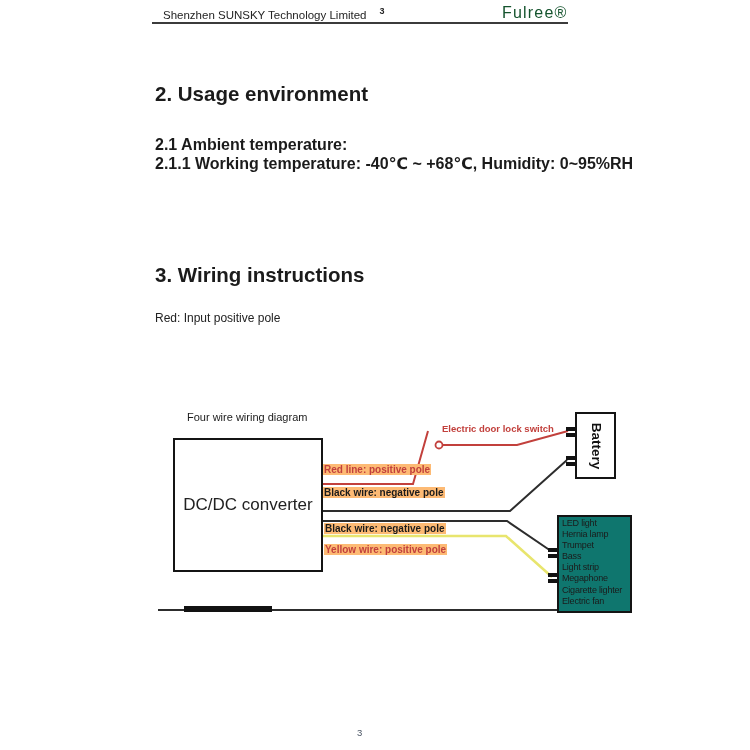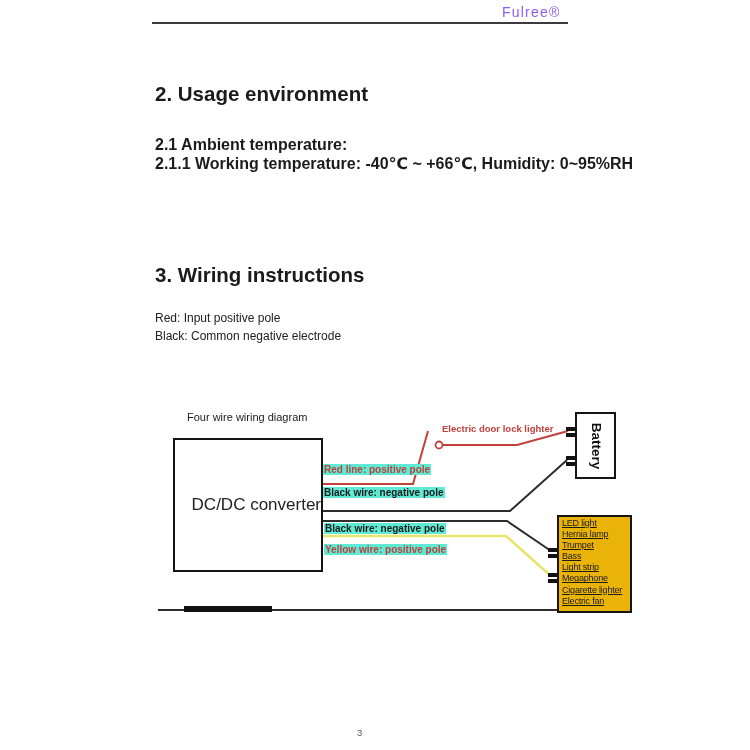--- a/index.html
+++ b/index.html
@@ -3,68 +3,70 @@
 <meta charset="utf-8">
 <style>
   html,body{margin:0;padding:0;background:#ffffff;}
   .page{
     position:relative;width:750px;height:750px;background:#ffffff;overflow:hidden;
     font-family:"Liberation Sans","DejaVu Sans",sans-serif;color:#1c1c1c;
   }
   
   .hdr-left{position:absolute;left:163px;top:6px;font-size:11.5px;color:#242424;white-space:nowrap;}
   .hdr-sup{font-size:9px;font-weight:bold;vertical-align:super;margin-left:13px;}
-  .hdr-brand{position:absolute;left:502px;top:4px;font-size:14px;letter-spacing:1.2px;color:#8b5cf6;white-space:nowrap;}
+  .hdr-brand{position:absolute;left:502px;top:4px;font-size:16px;letter-spacing:1.2px;color:#14532d;white-space:nowrap;}
   .hdr-rule{position:absolute;left:152px;top:22px;width:416px;height:2px;background:#3b3b3b;}
   
   .sec-title{position:absolute;left:155px;font-size:20.5px;font-weight:bold;color:#1b1b1b;white-space:nowrap;}
   .t-usage{top:82px;}
   .t-wiring{top:263px;}
   .body-bold{position:absolute;left:155px;top:135px;font-size:16px;font-weight:bold;line-height:19.2px;white-space:nowrap;color:#1b1b1b;}
   .body-reg{position:absolute;left:155px;top:309px;font-size:12px;line-height:18px;white-space:nowrap;color:#222;}
   
   .diagram{position:absolute;left:0;top:0;width:606px;height:750px;padding-left:33px;}
   .dg-caption{position:absolute;left:187px;top:411px;font-size:11px;color:#1b1b1b;white-space:nowrap;}
   .converter{position:absolute;left:173px;top:438px;width:146px;height:130px;border:2.5px solid #141414;
-    display:flex;align-items:center;justify-content:flex-end;background:#fff;}
+    display:flex;align-items:center;justify-content:center;background:#fff;}
   .converter-label{font-size:17px;color:#222;white-space:nowrap;}
   .battery{position:absolute;left:575px;top:412px;width:37px;height:63px;border:2px solid #141414;background:#fff;}
   .battery-label{position:absolute;left:50%;top:50%;transform:translate(-50%,-50%) rotate(90deg);
     font-size:13.5px;font-weight:bold;white-space:nowrap;color:#111;}
-  .loadbox{position:absolute;left:557px;top:515px;width:68px;height:93px;border:2px solid #141414;background:#eab308;
-    padding:1px 0 0 3px;box-sizing:content-box;overflow:hidden;text-decoration:underline;}
+  .loadbox{position:absolute;left:557px;top:515px;width:68px;height:93px;border:2px solid #141414;background:#0f766e;
+    padding:1px 0 0 3px;box-sizing:content-box;overflow:hidden;}
   .load-item{font-size:9px;line-height:11.1px;letter-spacing:-0.2px;white-space:nowrap;color:#1b1b1b;}
-  .wire-label{position:absolute;font-size:10px;font-weight:bold;white-space:nowrap;color:#1b1b1b;background:#5eead4;padding:0 1px;}
+  .wire-label{position:absolute;font-size:10px;font-weight:bold;white-space:nowrap;color:#1b1b1b;background:#fdba74;padding:0 1px;}
   .lbl-red{left:323px;top:464px;}
   .lbl-black1{left:323px;top:487px;}
   .lbl-black2{left:324px;top:523px;}
   .lbl-yellow{left:324px;top:544px;text-align:center;}
   .lbl-switch{position:absolute;left:442px;top:423px;font-size:9.5px;font-weight:bold;white-space:nowrap;}
   .wires-svg{position:absolute;left:0;top:0;width:750px;height:750px;}
   
   .footer-page{position:absolute;left:357px;top:727px;font-size:9.5px;color:#4d5766;}
 </style>
 </head>
 <body>
 
 <div class="page">
 
+  <div class="hdr-left">
+    <span>Shenzhen SUNSKY Technology Limited</span><span class="hdr-sup">3</span>
+  </div>
   <div class="hdr-brand">Fulree®</div>
   <div class="hdr-rule"></div>
 
   <div class="sec-title t-usage">2. Usage environment</div>
   <div class="body-bold">
     <div>2.1 Ambient temperature:</div>
-    <div>2.1.1 Working temperature: -40℃ ~ +66℃, Humidity: 0~95%RH</div>
+    <div>2.1.1 Working temperature: -40℃ ~ +68℃, Humidity: 0~95%RH</div>
   </div>
 
   <div class="sec-title t-wiring">3. Wiring instructions</div>
   <div class="body-reg">
     <div>Red: Input positive pole</div>
-    <div>Black: Common negative electrode</div>
   </div>
 
   <div class="diagram">
 
     <svg class="wires-svg" viewBox="0 0 750 750" xmlns="http://www.w3.org/2000/svg">
 
       <polyline points="321,484 413,484 428,431" fill="none" stroke-width="2" stroke="#c2403c"></polyline>
 
       <circle cx="439" cy="445" r="3.5" fill="#ffffff" stroke-width="1.8" stroke="#c2403c"></circle>
 
@@ -108,18 +110,18 @@
         <div class="load-item">Light strip</div>
         <div class="load-item">Megaphone</div>
         <div class="load-item">Cigarette lighter</div>
         <div class="load-item">Electric fan</div>
       </div>
 
     <div class="wire-label lbl-red" style="color: rgb(194, 64, 60);">Red line: positive pole</div>
     <div class="wire-label lbl-black1">Black wire: negative pole</div>
     <div class="wire-label lbl-black2">Black wire: negative pole</div>
     <div class="wire-label lbl-yellow" style="color: rgb(194, 64, 60);">Yellow wire: positive pole</div>
-    <div class="lbl-switch" style="color: rgb(194, 64, 60);">Electric door lock lighter</div>
+    <div class="lbl-switch" style="color: rgb(194, 64, 60);">Electric door lock switch</div>
   </div>
 
   <div class="footer-page">3</div>
 
 </div>
 
 </body></html>

